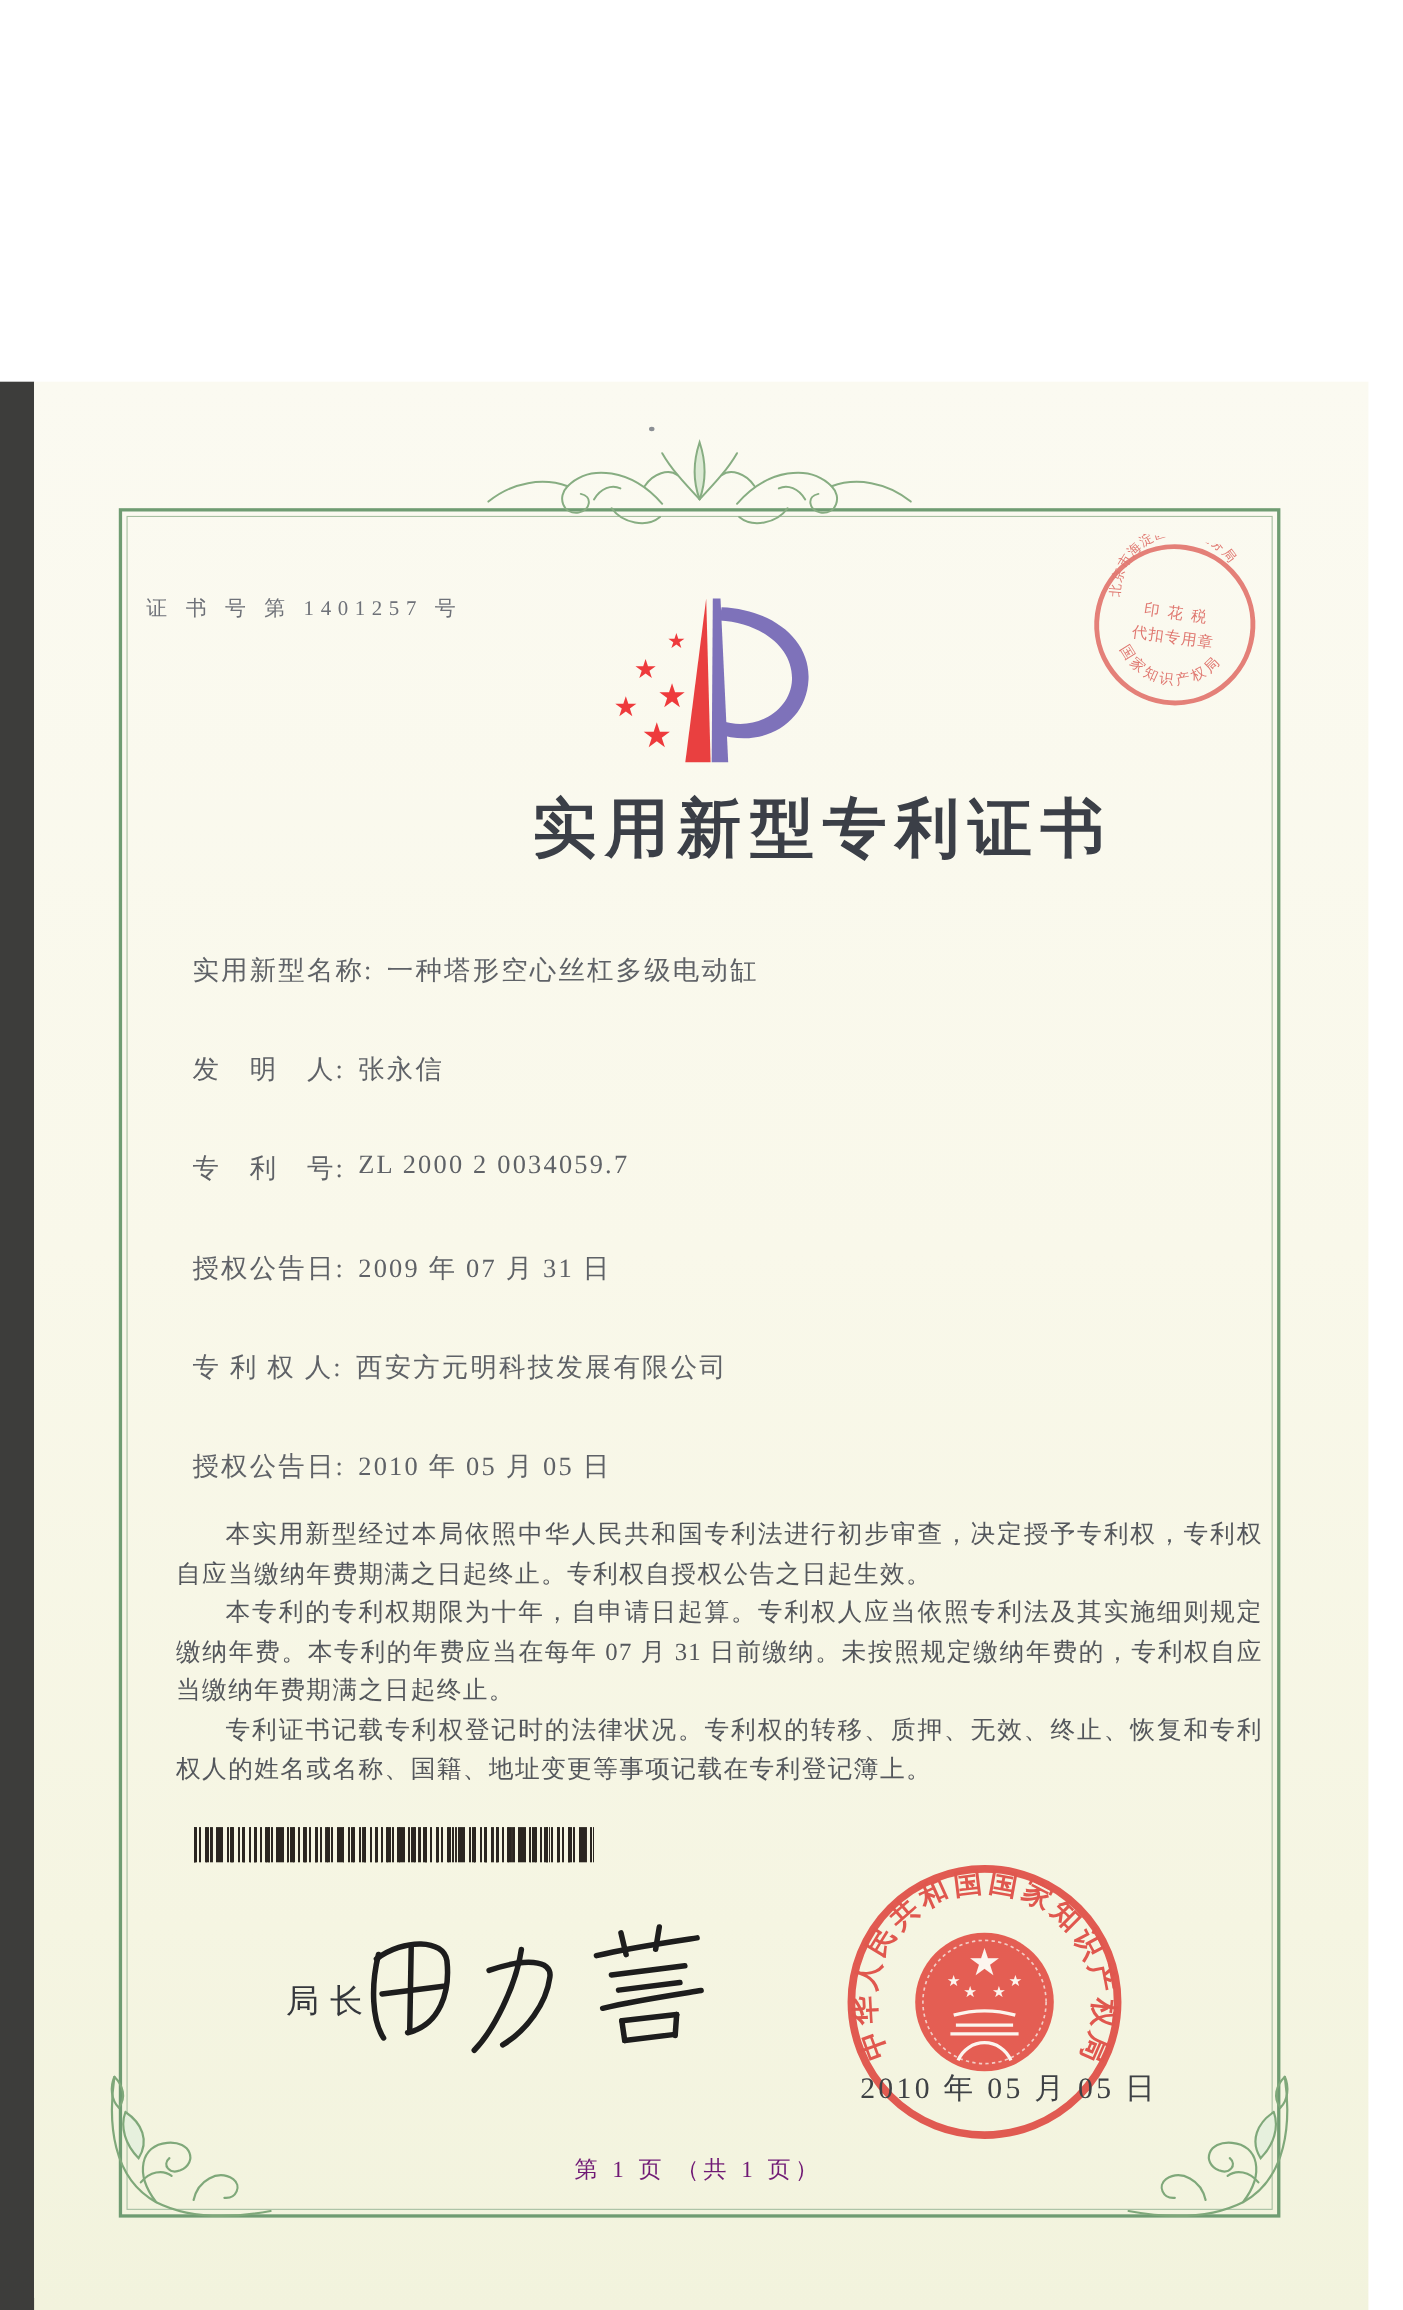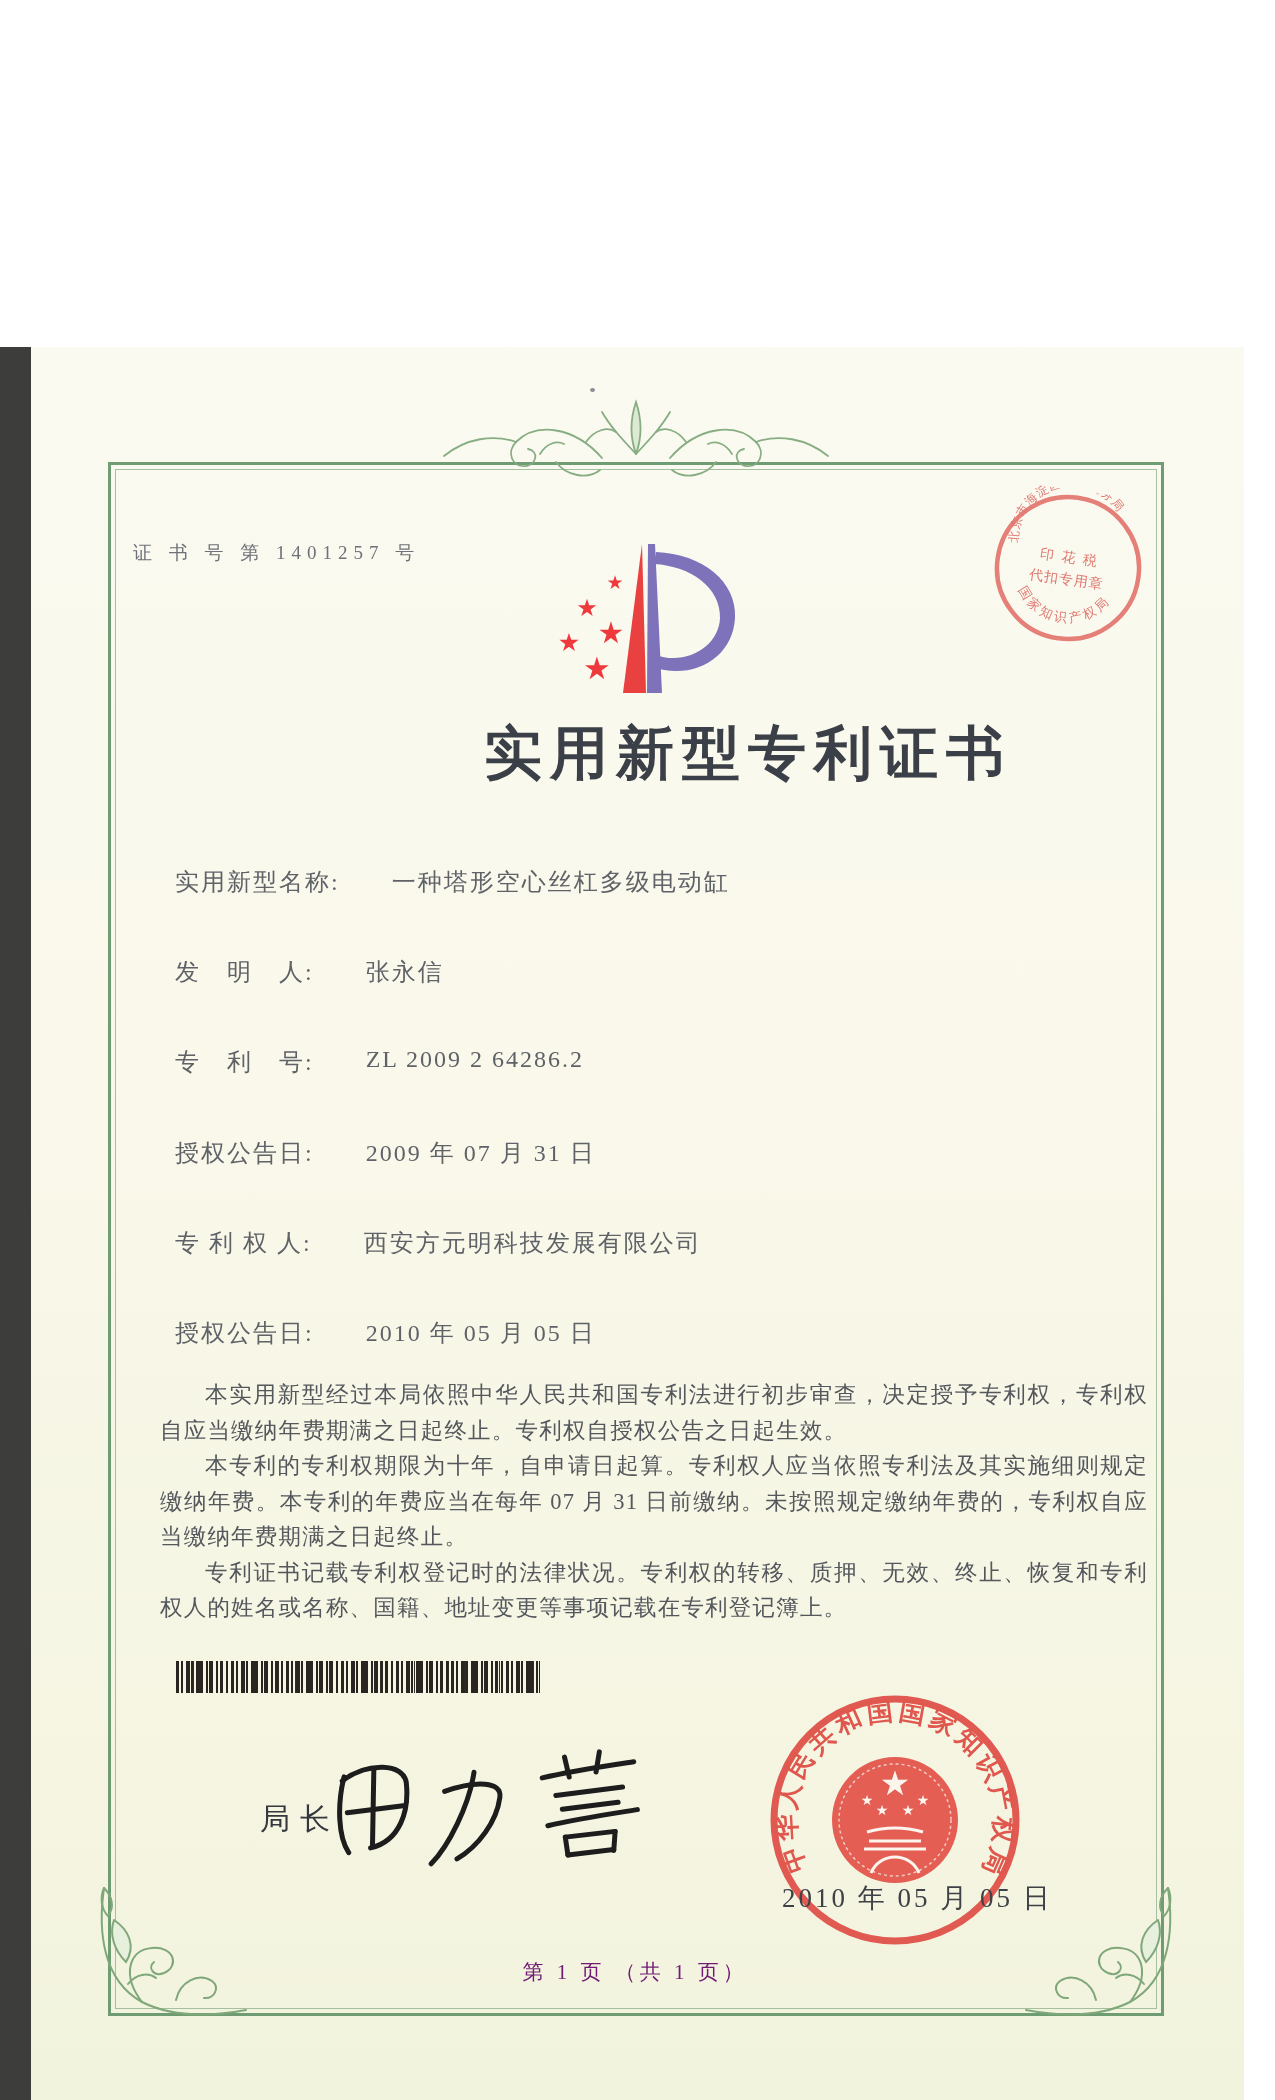--- a/index.html
+++ b/index.html
@@ -21,21 +21,21 @@
 
   .cert-no{position:absolute;left:133px;top:540px;font-size:19px;letter-spacing:6px;color:#6e7178;z-index:4;white-space:nowrap;}
 
   .logo{position:absolute;left:535px;top:538px;z-index:4;}
 
   .tax-stamp{position:absolute;left:990px;top:490px;transform:rotate(8deg);opacity:.9;z-index:5;}
 
   .title{position:absolute;left:212px;top:715px;width:800px;text-align:right;font-size:58px;font-weight:bold;
          letter-spacing:8px;color:#3b3f47;z-index:4;white-space:nowrap;}
 
-  .field-row{position:absolute;left:175px;display:flex;font-size:24px;color:#5f6267;letter-spacing:2px;white-space:nowrap;z-index:4;gap:40px;}
+  .field-row{position:absolute;left:175px;display:flex;font-size:24px;color:#5f6267;letter-spacing:2px;white-space:nowrap;z-index:4;}
   .field-value{margin-left:12px;}
   .fr0{top:866px;} .fr1{top:956px;align-items:center;} .fr2{top:1046px;} .fr3{top:1137px;} .fr4{top:1227px;} .fr5{top:1317px;}
 
   .body-text{position:absolute;left:160px;top:1377px;width:988px;font-size:22.5px;line-height:35.5px;
              letter-spacing:1.2px;color:#54575c;text-align:justify;z-index:4;}
   .body-text p{margin:0;text-indent:2em;}
 
   .barcode{position:absolute;left:176px;top:1661px;width:364px;height:32px;z-index:4;
     background-image:
       repeating-linear-gradient(90deg,#2a2520 0px,#2a2520 2px,transparent 2px,transparent 5px),
@@ -143,21 +143,21 @@
   <div class="field-row fr0">
     <span class="field-label">实用新型名称:</span>
     <span class="field-value">一种塔形空心丝杠多级电动缸</span>
   </div>
   <div class="field-row fr1">
     <span class="field-label">发　明　人:</span>
     <span class="field-value">张永信</span>
   </div>
   <div class="field-row fr2">
     <span class="field-label">专　利　号:</span>
-    <span class="field-value">ZL 2009 2 64286.2</span>
+    <span class="field-value">ZL 2000 2 0034059.7</span>
   </div>
   <div class="field-row fr3">
     <span class="field-label">授权公告日:</span>
     <span class="field-value">2009 年 07 月 31 日</span>
   </div>
   <div class="field-row fr4">
     <span class="field-label">专 利 权 人:</span>
     <span class="field-value">西安方元明科技发展有限公司</span>
   </div>
   <div class="field-row fr5">

